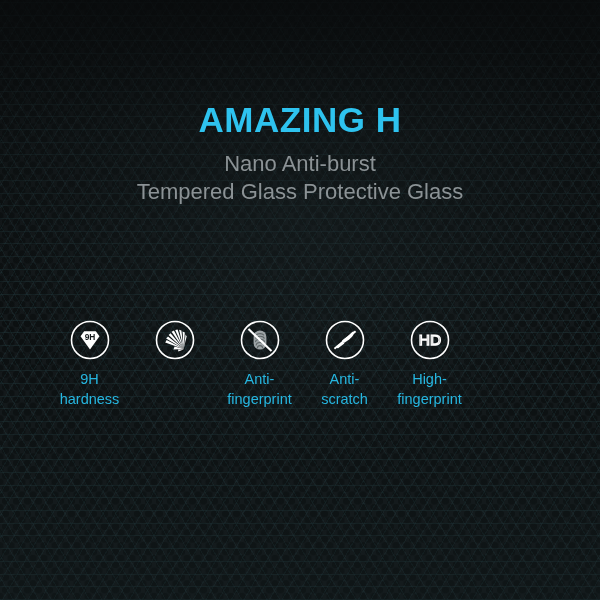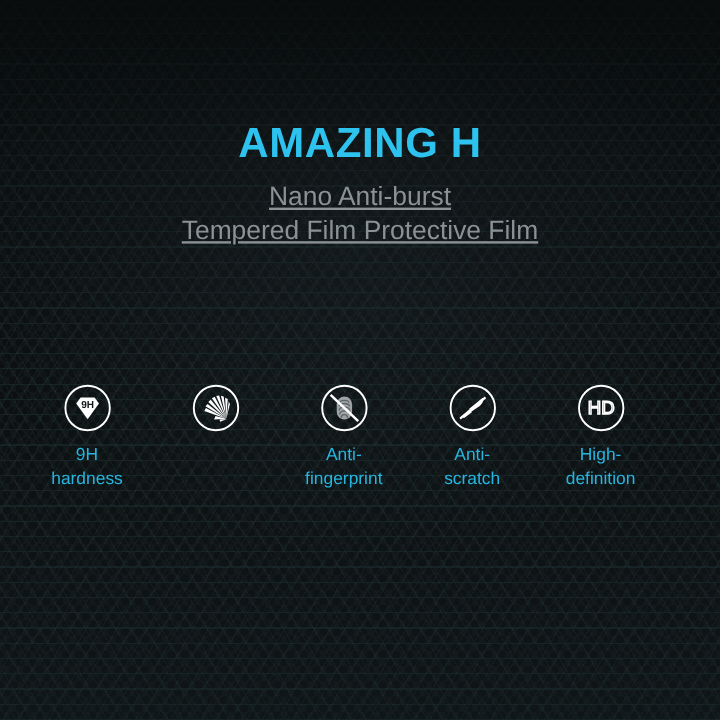--- a/index.html
+++ b/index.html
@@ -64,32 +64,31 @@
   .subtitle {
     position: absolute;
     left: 0;
     width: 600px;
     text-align: center;
     font-size: 22px;
     font-weight: normal;
     color: #8b9295;
     line-height: 28px;
     white-space: nowrap;
-    text-decoration: underline;
   }
   #subtitle-1 { top: 150px; }
   #subtitle-2 { top: 178px; }
 
   #features {
     position: absolute;
     top: 318px;
-    left: 30px;
+    left: 47px;
     width: 513px;
     display: flex;
-    justify-content: space-between;
+    justify-content: flex-start;
   }
   .feature {
     width: 85px;
     display: flex;
     flex-direction: column;
     align-items: center;
   }
   .feature-icon {
     width: 44px;
     height: 44px;
@@ -110,21 +109,21 @@
 <div id="stage">
 
   <div id="bg-texture"></div>
   <div id="bg-mesh"></div>
   <div id="bg-vignette"></div>
 
   <div id="content">
 
     <div id="title">AMAZING H</div>
     <div class="subtitle" id="subtitle-1">Nano Anti-burst</div>
-    <div class="subtitle" id="subtitle-2">Tempered Film Protective Film</div>
+    <div class="subtitle" id="subtitle-2">Tempered Glass Protective Glass</div>
 
     <div id="features">
 
       <div class="feature">
         <svg class="feature-icon" viewBox="0 0 44 44">
           <circle cx="22" cy="22" r="18.5" fill="none" stroke="#ffffff" stroke-width="1.6"></circle>
           <path d="M12.5 18.2 L16.2 13.3 L27.8 13.3 L31.5 18.2 L22 31.4 Z" fill="#ffffff"></path>
           <text x="22" y="21.6" font-family="'Liberation Sans',sans-serif" font-size="8.4" font-weight="bold" fill="#14191b" text-anchor="middle">9H</text>
         </svg>
         <div class="feature-label">9H
@@ -181,18 +180,18 @@
         <div class="feature-label">Anti-
 scratch</div>
       </div>
 
       <div class="feature">
         <svg class="feature-icon" viewBox="0 0 44 44">
           <circle cx="22" cy="22" r="18.5" fill="none" stroke="#ffffff" stroke-width="1.6"></circle>
           <text x="22" y="27.2" font-family="'Liberation Sans',sans-serif" font-size="15.5" fill="none" stroke="#ffffff" stroke-width="1.25" text-anchor="middle">HD</text>
         </svg>
         <div class="feature-label">High-
-definition</div>
+fingerprint</div>
       </div>
 
     </div>
   </div>
 </div>
 
 </body></html>

